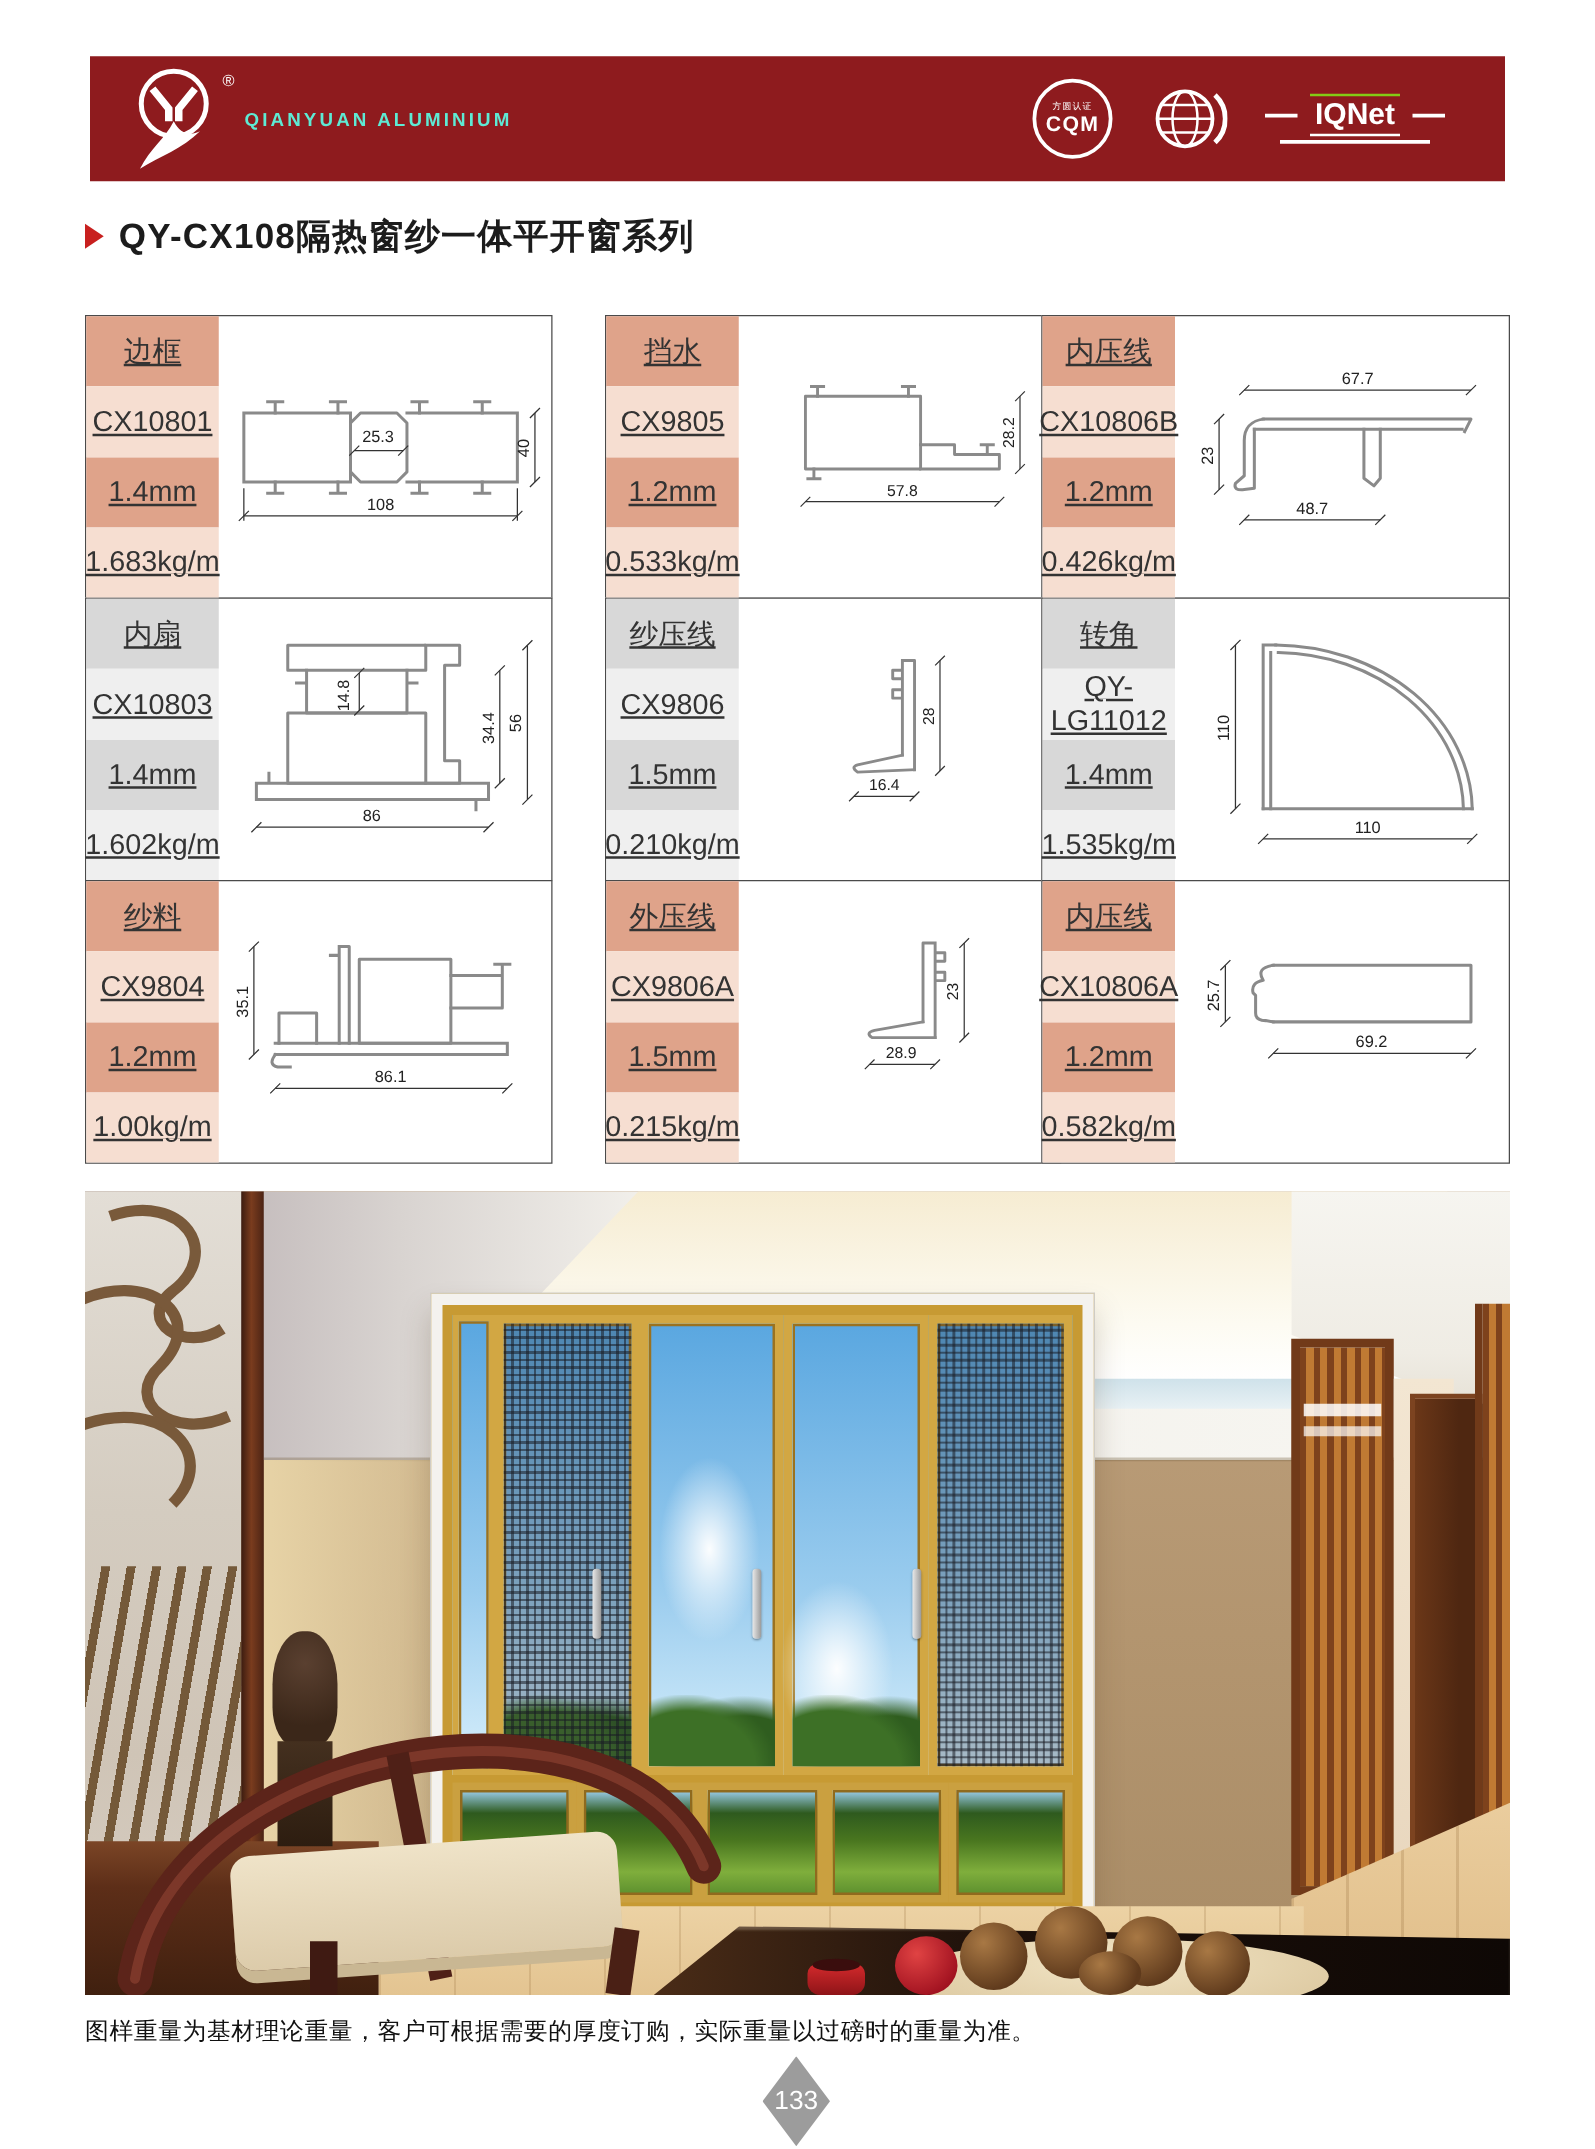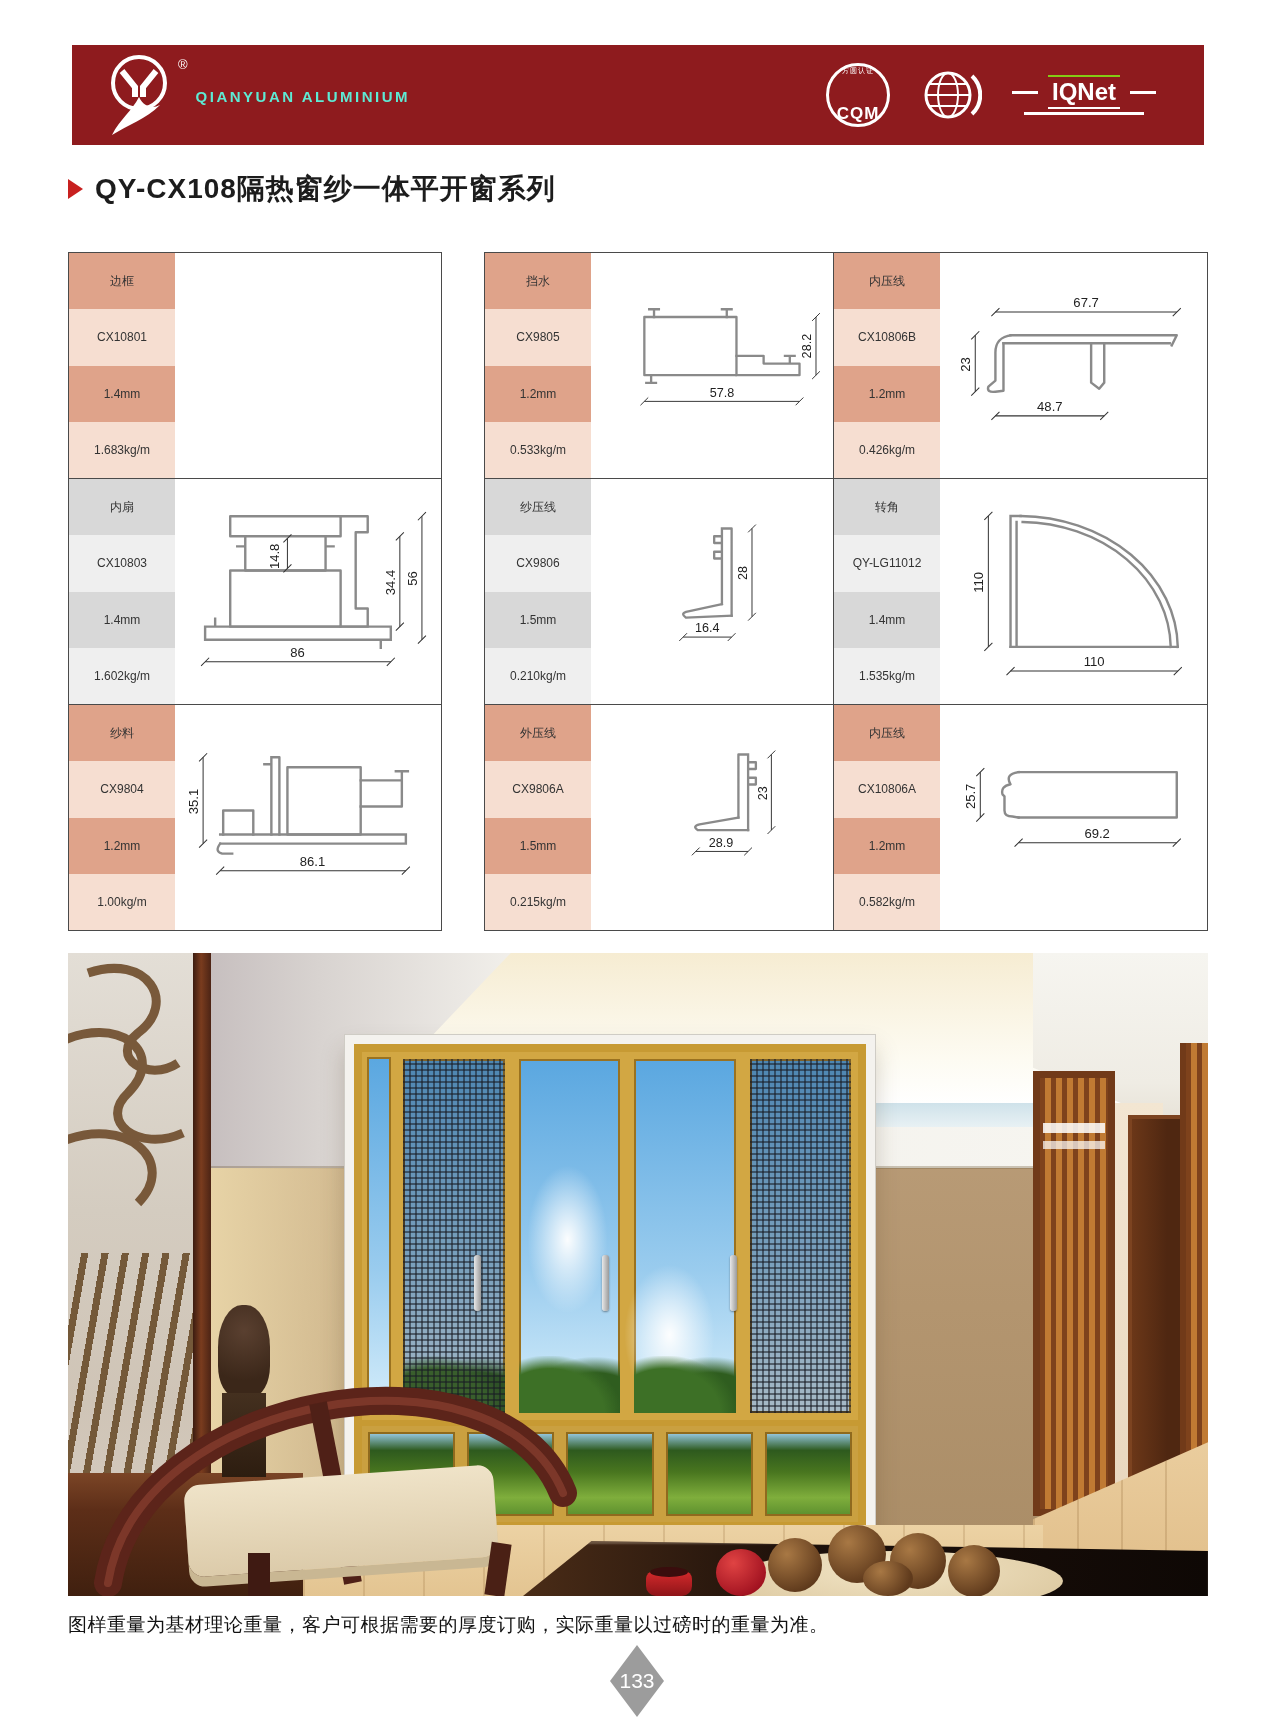--- a/index.html
+++ b/index.html
@@ -14,21 +14,21 @@
 
   
   .header{position:absolute;left:72px;top:45px;width:1132px;height:100px;background:var(--brand-red);display:flex;align-items:center;}
   .logo-wrap{display:flex;align-items:flex-start;margin-left:30px;}
   .logo-svg{width:74px;height:84px;}
   .regmark{color:#fff;font-size:13px;margin:4px 2px 0 2px;}
   .brand{display:flex;flex-direction:column;margin-left:6px;}
   .brand-cn{color:#fff;font-size:42px;font-weight:bold;letter-spacing:10px;line-height:1.05;}
   .brand-en{color:#5eead4;font-size:15px;font-weight:bold;letter-spacing:2.5px;margin-top:2px;}
   .badges{margin-left:auto;margin-right:48px;display:flex;align-items:center;gap:30px;}
-  .badge-circle{width:58px;height:58px;border:3px solid #fff;border-radius:50%;display:flex;flex-direction:column;align-items:center;justify-content:space-between;color:#fff;}
+  .badge-circle{width:58px;height:58px;border:3px solid #fff;border-radius:50%;display:flex;flex-direction:column;align-items:center;justify-content:center;color:#fff;}
   .badge-circle .cqm-sub{font-size:7px;letter-spacing:1px;}
   .badge-circle .cqm-main{font-size:17px;font-weight:bold;letter-spacing:1px;}
   .globe-svg{width:62px;height:62px;}
   .iqnet{display:flex;flex-direction:column;align-items:center;color:#fff;}
   .iqnet-row{display:flex;align-items:center;gap:10px;}
   .iqnet-dash{width:26px;height:3px;background:#fff;}
   .iqnet-text{font-size:24px;font-weight:bold;border-bottom:2px solid #fff;border-top:2px solid #84cc16;padding:1px 4px;}
   .iqnet-sub{width:120px;height:3px;background:#fff;margin-top:3px;}
 
   
@@ -36,21 +36,21 @@
   .title-tri{width:0;height:0;border-left:15px solid var(--accent-red);border-top:10px solid transparent;border-bottom:10px solid transparent;}
   .page-title{font-size:28px;font-weight:bold;color:#1c1c1c;letter-spacing:1px;text-align:center;}
 
   
   .grid{position:absolute;left:68px;top:252px;width:1140px;height:683px;}
   .gcol{position:absolute;top:0;}
   .gcol.c1{left:0;width:374px;} .gcol.c2{left:385px;width:365px;padding-left:31px;} .gcol.c3{left:765px;width:375px;}
   .card{height:227px;border:1px solid var(--card-border);margin-top:-1px;display:flex;background:#fff;box-sizing:border-box;}
   .card:first-child{margin-top:0;}
   .labels{width:106px;display:flex;flex-direction:column;flex:none;}
-  .cell{flex:1;display:flex;align-items:center;justify-content:center;font-size:12px;color:#333;text-align:center;}
+  .cell{flex:1;display:flex;align-items:center;justify-content:center;font-size:23px;color:#333;text-align:center;text-decoration:underline;}
   .salmon .cell:nth-child(odd){background:var(--salmon-dark);}
   .salmon .cell:nth-child(even){background:var(--salmon-light);}
   .gray .cell:nth-child(odd){background:var(--gray-dark);}
   .gray .cell:nth-child(even){background:var(--gray-light);}
   .drawing{flex:1;position:relative;}
   .drawing svg{position:absolute;inset:0;width:100%;height:100%;}
   .p{fill:none;stroke:#8a8a8a;stroke-width:2.4;stroke-linejoin:round;stroke-linecap:square;}
   .d{fill:none;stroke:#333;stroke-width:1;}
   svg text{font:13px "Liberation Sans","DejaVu Sans",sans-serif;fill:#222;}
 
@@ -177,20 +177,40 @@
   <div class="grid">
 
     <div class="gcol c1">
 
       <div class="card salmon">
         <div class="labels">
           <div class="cell">边框</div>
           <div class="cell">CX10801</div>
           <div class="cell">1.4mm</div>
           <div class="cell">1.683kg/m</div>
+        </div>
+        <div class="drawing">
+          <svg viewBox="0 0 265 210">
+            <path class="p" d="M20 70 H105 M20 125 H105 M20 70 V125 M105 70 V125"></path>
+            <path class="p" d="M105 78 L113 70 L142 70 L150 78 L150 117 L142 125 L113 125 L105 117 Z"></path>
+            <path class="p" d="M150 70 H238 M150 125 H238 M238 70 V125"></path>
+            <path class="p" d="M45 70 v-9 m-6 0 h12 M95 70 v-9 m-6 0 h12 M160 70 v-9 m-6 0 h12 M210 70 v-9 m-6 0 h12"></path>
+            <path class="p" d="M45 125 v9 m-6 0 h12 M95 125 v9 m-6 0 h12 M160 125 v9 m-6 0 h12 M210 125 v9 m-6 0 h12"></path>
+            <line class="d" x1="108" y1="100" x2="147" y2="100"></line>
+            <path class="d" d="M104 104 l8 -8 M143 104 l8 -8"></path>
+            <text x="127" y="93" text-anchor="middle">25.3</text>
+            <line class="d" x1="20" y1="152" x2="238" y2="152"></line>
+            <line class="d" x1="20" y1="130" x2="20" y2="156"></line>
+              <line class="d" x1="238" y1="130" x2="238" y2="156"></line>
+            <path class="d" d="M16 156 l8 -8 M234 156 l8 -8"></path>
+            <text x="129" y="147" text-anchor="middle">108</text>
+            <line class="d" x1="252" y1="70" x2="252" y2="125"></line>
+            <path class="d" d="M248 74 l8 -8 M248 129 l8 -8"></path>
+            <text x="247" y="98" text-anchor="middle" transform="rotate(-90 247 98)">40</text>
+          </svg>
         </div>
       </div>
 
       <div class="card gray">
         <div class="labels">
           <div class="cell">内扇</div>
           <div class="cell">CX10803</div>
           <div class="cell">1.4mm</div>
           <div class="cell">1.602kg/m</div>
         </div>

